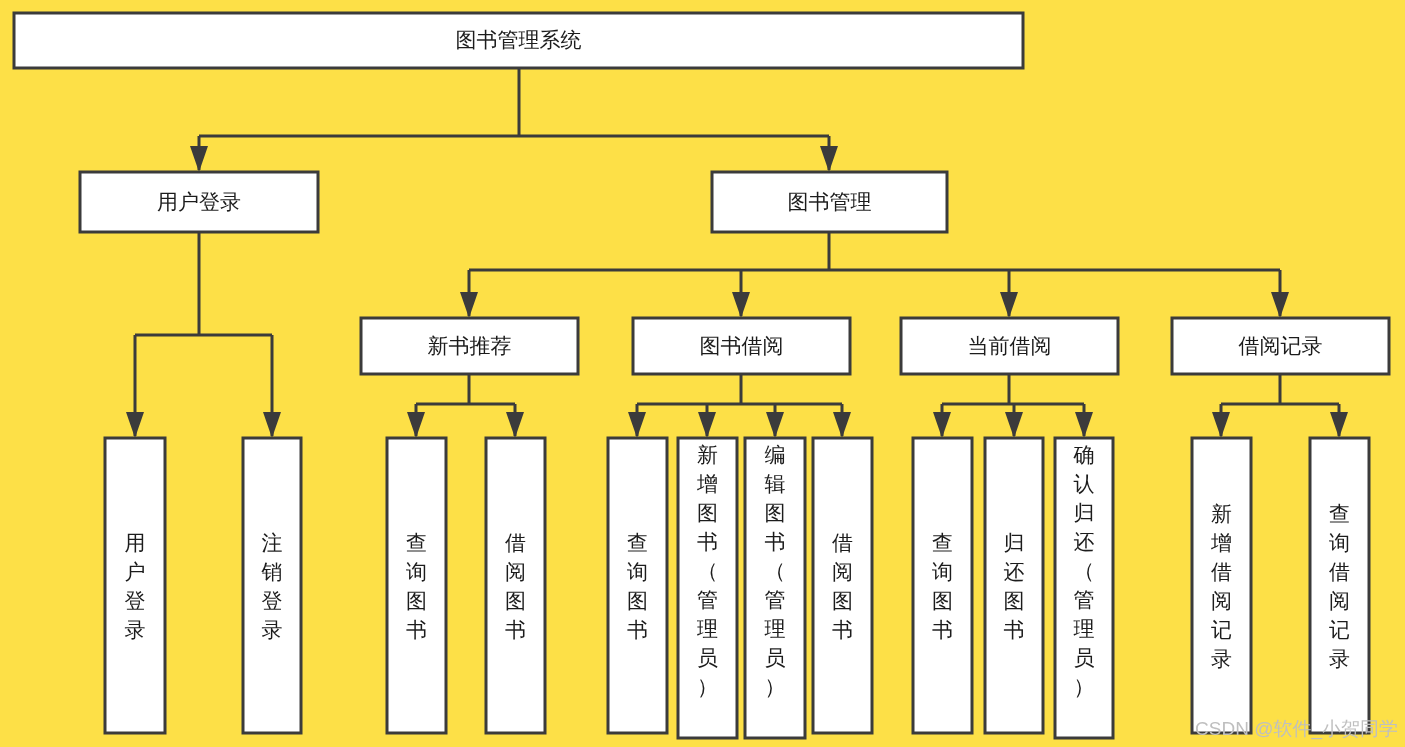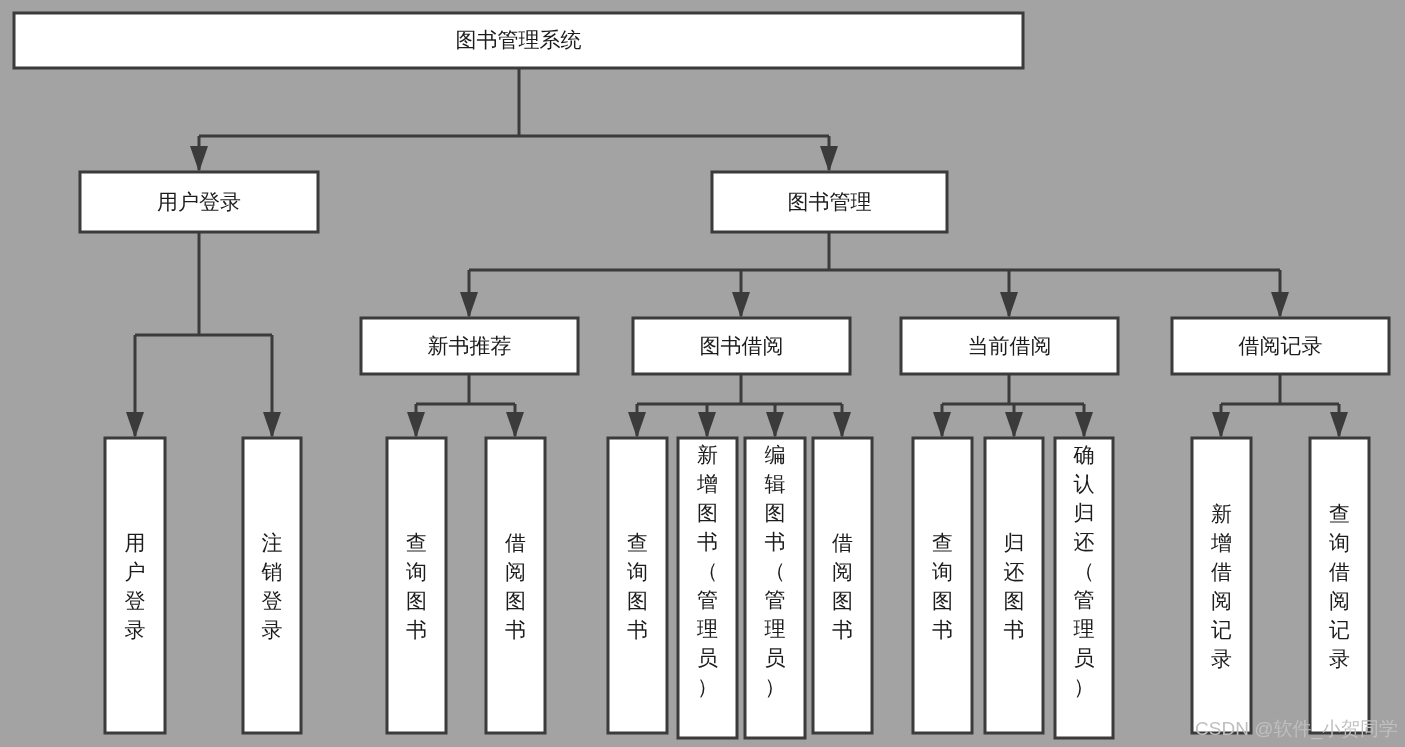--- a/index.html
+++ b/index.html
@@ -11,21 +11,21 @@
   body {
     width: 1405px;
     height: 747px;
     overflow: hidden;
     font-family: "Liberation Sans", "DejaVu Sans", sans-serif;
   }
   #diagram-root {
     position: relative;
     width: 1405px;
     height: 747px;
-    background: #a3a3a3;
+    background: #fde047;
   }
   svg.diagram-canvas {
     position: absolute;
     left: 0;
     top: 0;
     width: 1405px;
     height: 747px;
     display: block;
   }
   .node-box {

